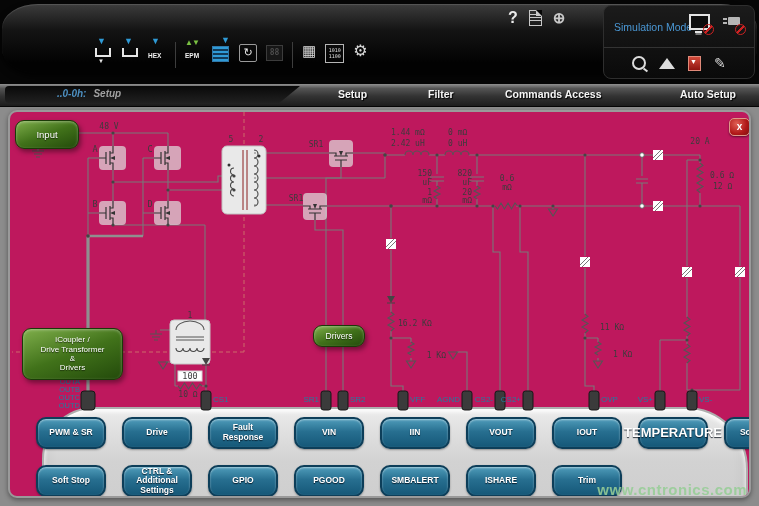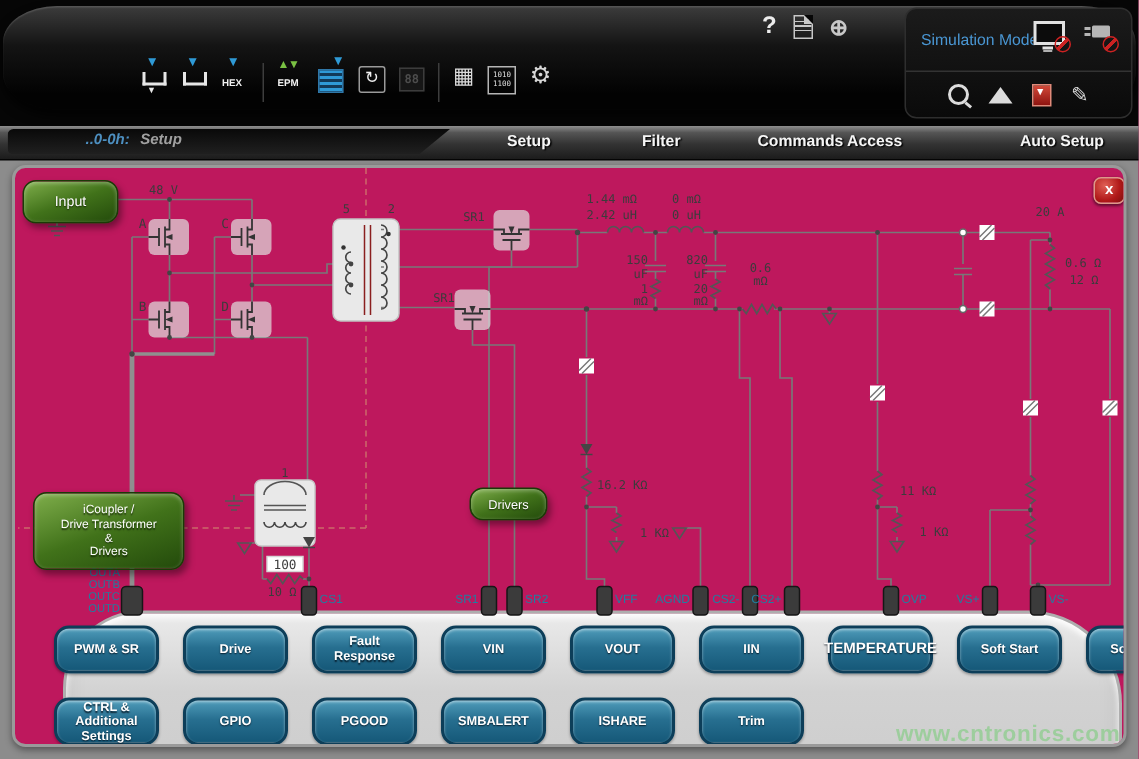--- a/index.html
+++ b/index.html
@@ -80,21 +80,21 @@
        background:linear-gradient(180deg,#ebebeb,#d2d2d2 35%,#c9c9c9);
        border:2px solid #aeaeae;border-radius:52px 62px 0 0;
        box-shadow:inset 0 3px 4px rgba(255,255,255,.95), inset 0 -10px 16px rgba(0,0,0,.07);}
   .btngrid{position:absolute;left:26px;top:305px;display:grid;
        grid-template-columns:repeat(9,70px);grid-auto-rows:32px;gap:16px;}
   .tealbtn{background:linear-gradient(180deg,#4f9cba 0%,#276f90 45%,#155878 100%);
        border:2px solid #0d3e59;border-radius:10px;color:#fff;font-weight:bold;font-size:8.5px;
        display:flex;align-items:center;justify-content:center;text-align:center;white-space:pre-line;
        line-height:1.12;text-shadow:0 1px 1px rgba(0,10,20,.8);
        box-shadow:inset 0 1px 2px rgba(255,255,255,.5), 0 1px 2px rgba(0,0,0,.35);cursor:pointer;}
-  .tealbtn.small{font-size:10px;}
+  .tealbtn.small{font-size:13px;}
   .closebtn{position:absolute;left:719px;top:6px;width:19px;height:16px;
        background:radial-gradient(circle at 35% 30%,#e06055,#b01818 60%,#7d0f0f);
        border:1px solid #dd9988;border-radius:5px;color:#fff;font:bold 10px/15px "Liberation Sans",sans-serif;
        text-align:center;box-shadow:0 1px 2px rgba(0,0,0,.5);cursor:pointer;}
   .watermark{position:absolute;right:2px;bottom:-2px;font-size:15px;font-weight:bold;
        color:rgba(150,205,150,.88);letter-spacing:.5px;}
   
   .sv{font:8px "DejaVu Sans Mono",monospace;fill:#3c3c3c;}
   .svb{font:8.5px "DejaVu Sans Mono",monospace;fill:#3c3c3c;}
   .pinlab{font:8px "Liberation Sans",sans-serif;fill:#1f7fa0;}
@@ -408,22 +408,23 @@
 &amp;
 Drivers</div>
   <div class="greenbtn b-drivers">Drivers</div>
 
   <div class="btngrid">
     <div class="tealbtn">PWM &amp; SR</div>
     <div class="tealbtn">Drive</div>
     <div class="tealbtn">Fault
 Response</div>
     <div class="tealbtn">VIN</div>
+    <div class="tealbtn">IIN</div>
     <div class="tealbtn">VOUT</div>
-    <div class="tealbtn">IIN</div>
+    <div class="tealbtn">IOUT</div>
     <div class="tealbtn small">TEMPERATURE</div>
     <div class="tealbtn">Soft Start</div>
     <div class="tealbtn">Soft Stop</div>
     <div class="tealbtn">CTRL &amp;
 Additional
 Settings</div>
     <div class="tealbtn">GPIO</div>
     <div class="tealbtn">PGOOD</div>
     <div class="tealbtn">SMBALERT</div>
     <div class="tealbtn">ISHARE</div>

